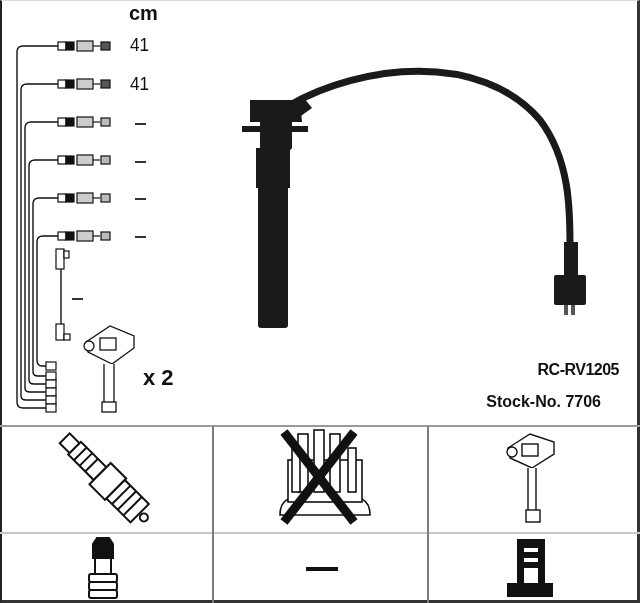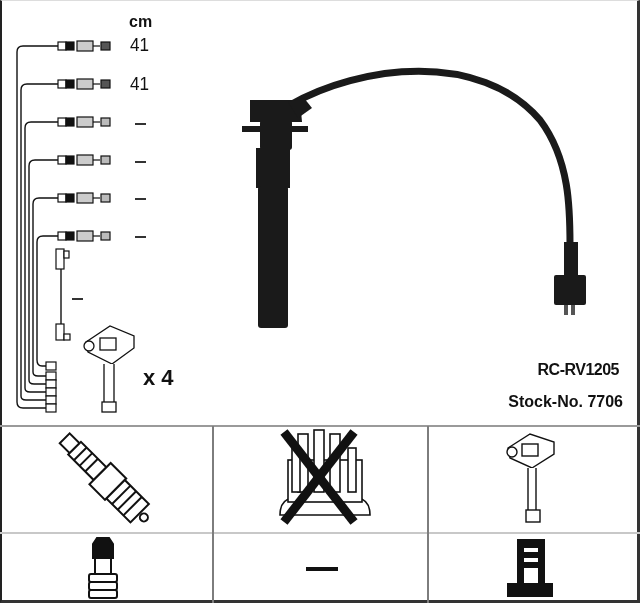--- a/index.html
+++ b/index.html
@@ -11,21 +11,21 @@
   .label { position:absolute; font-weight:bold; }
   .len { position:absolute; font-size:19px; font-weight:normal; transform:scaleX(0.9); transform-origin:left; }
   .dash { position:absolute; width:11px; height:2px; background:#333; }
   svg { position:absolute; overflow:visible; }
 </style>
 </head>
 <body>
 
 <div class="frame"></div>
 
-<div class="label" style="left:129px; top:13px; font-size:16px;">cm</div>
+<div class="label" style="left:129px; top:2px; font-size:20px;">cm</div>
 
 <div class="len" style="left:130px; top:34px;">41</div>
 <div class="len" style="left:130px; top:73px;">41</div>
 <div class="dash" style="left:135px; top:123px;"></div>
 <div class="dash" style="left:135px; top:161px;"></div>
 <div class="dash" style="left:135px; top:198px;"></div>
 <div class="dash" style="left:135px; top:236px;"></div>
 <div class="dash" style="left:72px; top:298px;"></div>
 
 <svg width="200" height="420" style="left:0;top:0;">
@@ -106,41 +106,41 @@
 
   <g stroke="#111" stroke-width="1.3" fill="#fff">
     <path d="M86 342 L110 326 L134 336 L134 348 L112 364 L88 352 Z"></path>
     <ellipse cx="89" cy="346" rx="5" ry="5"></ellipse>
     <rect x="100" y="338" width="16" height="12"></rect>
     <path d="M104 364 L104 408 L114 408 L114 364"></path>
     <rect x="102" y="402" width="14" height="10"></rect>
   </g>
 </svg>
 
-<div class="label" style="left:143px; top:365px; font-size:22px;">x 4</div>
+<div class="label" style="left:143px; top:365px; font-size:22px;">x 2</div>
 
 <svg width="400" height="300" style="left:220px;top:60px;">
 
   <path d="M70 45 C140 5, 260 -10, 320 60 C350 100, 350 150, 350 185" stroke="#1a1a1a" stroke-width="7" fill="none" stroke-linecap="round"></path>
 
   <rect x="40" y="60" width="32" height="30" rx="3" fill="#1a1a1a"></rect>
   <path d="M22 66 L88 66 L88 72 L22 72 Z" fill="#1a1a1a"></path>
   <path d="M30 40 L80 40 L82 62 L30 62 Z" fill="#1a1a1a"></path>
   <path d="M68 42 L84 38 L92 48 L78 58 Z" fill="#1a1a1a"></path>
   <rect x="36" y="88" width="34" height="40" fill="#1a1a1a"></rect>
   <rect x="38" y="126" width="30" height="142" rx="3" fill="#1a1a1a"></rect>
 
   <rect x="344" y="182" width="14" height="34" fill="#1a1a1a"></rect>
   <rect x="334" y="215" width="32" height="30" rx="2" fill="#1a1a1a"></rect>
   <rect x="344" y="245" width="4" height="10" fill="#555"></rect>
   <rect x="351" y="245" width="4" height="10" fill="#555"></rect>
 </svg>
 
 <div class="label" style="right:21px; top:361px; font-size:16px; letter-spacing:-0.5px;">RC-RV1205</div>
-<div class="label" style="right:17px; top:393px; font-size:16px;">Stock-No. 7706</div>
+<div class="label" style="right:39px; top:393px; font-size:16px;">Stock-No. 7706</div>
 
 <div class="hline" style="left:0; top:425px; width:640px;"></div>
 <div class="hline" style="left:0; top:532px; width:640px; background:#c8c8c8;"></div>
 <div class="vline" style="left:212px; top:426px; height:177px;"></div>
 <div class="vline" style="left:427px; top:426px; height:177px;"></div>
 
 <svg width="110" height="100" style="left:55px;top:430px;">
   <g transform="rotate(-45 50 50)" stroke="#111" stroke-width="2" fill="#fff">
     <rect x="44" y="-8" width="14" height="14"></rect>
     <rect x="42" y="6" width="18" height="36"></rect>

